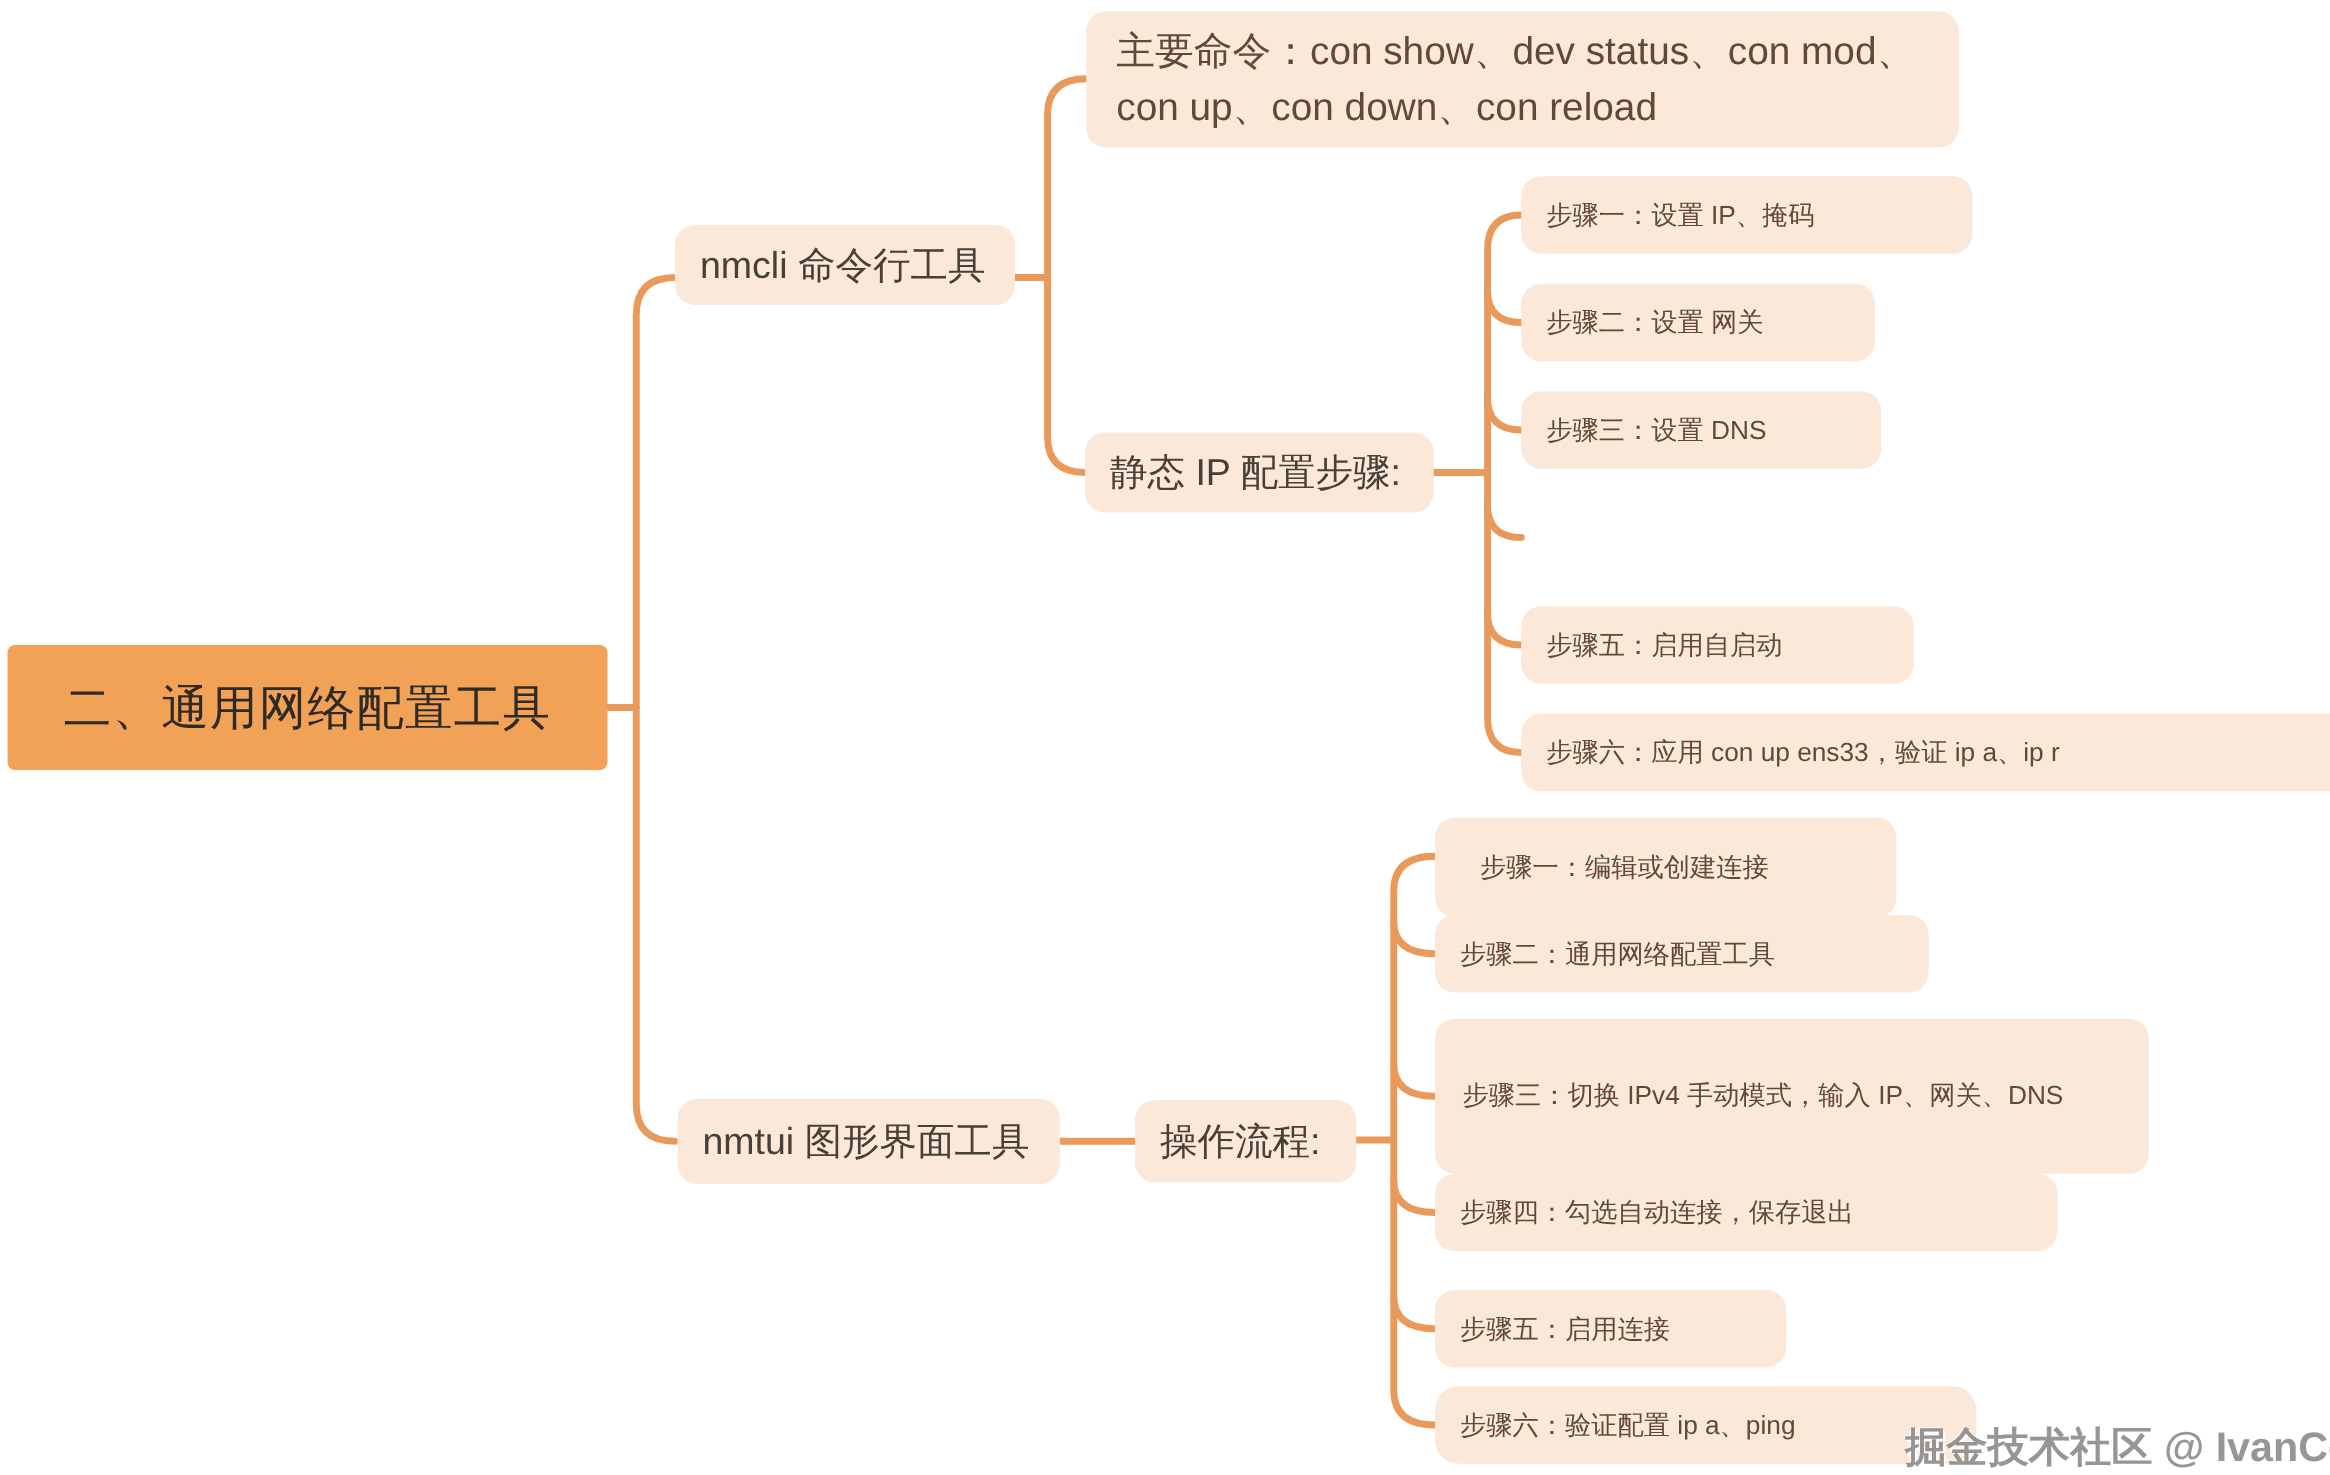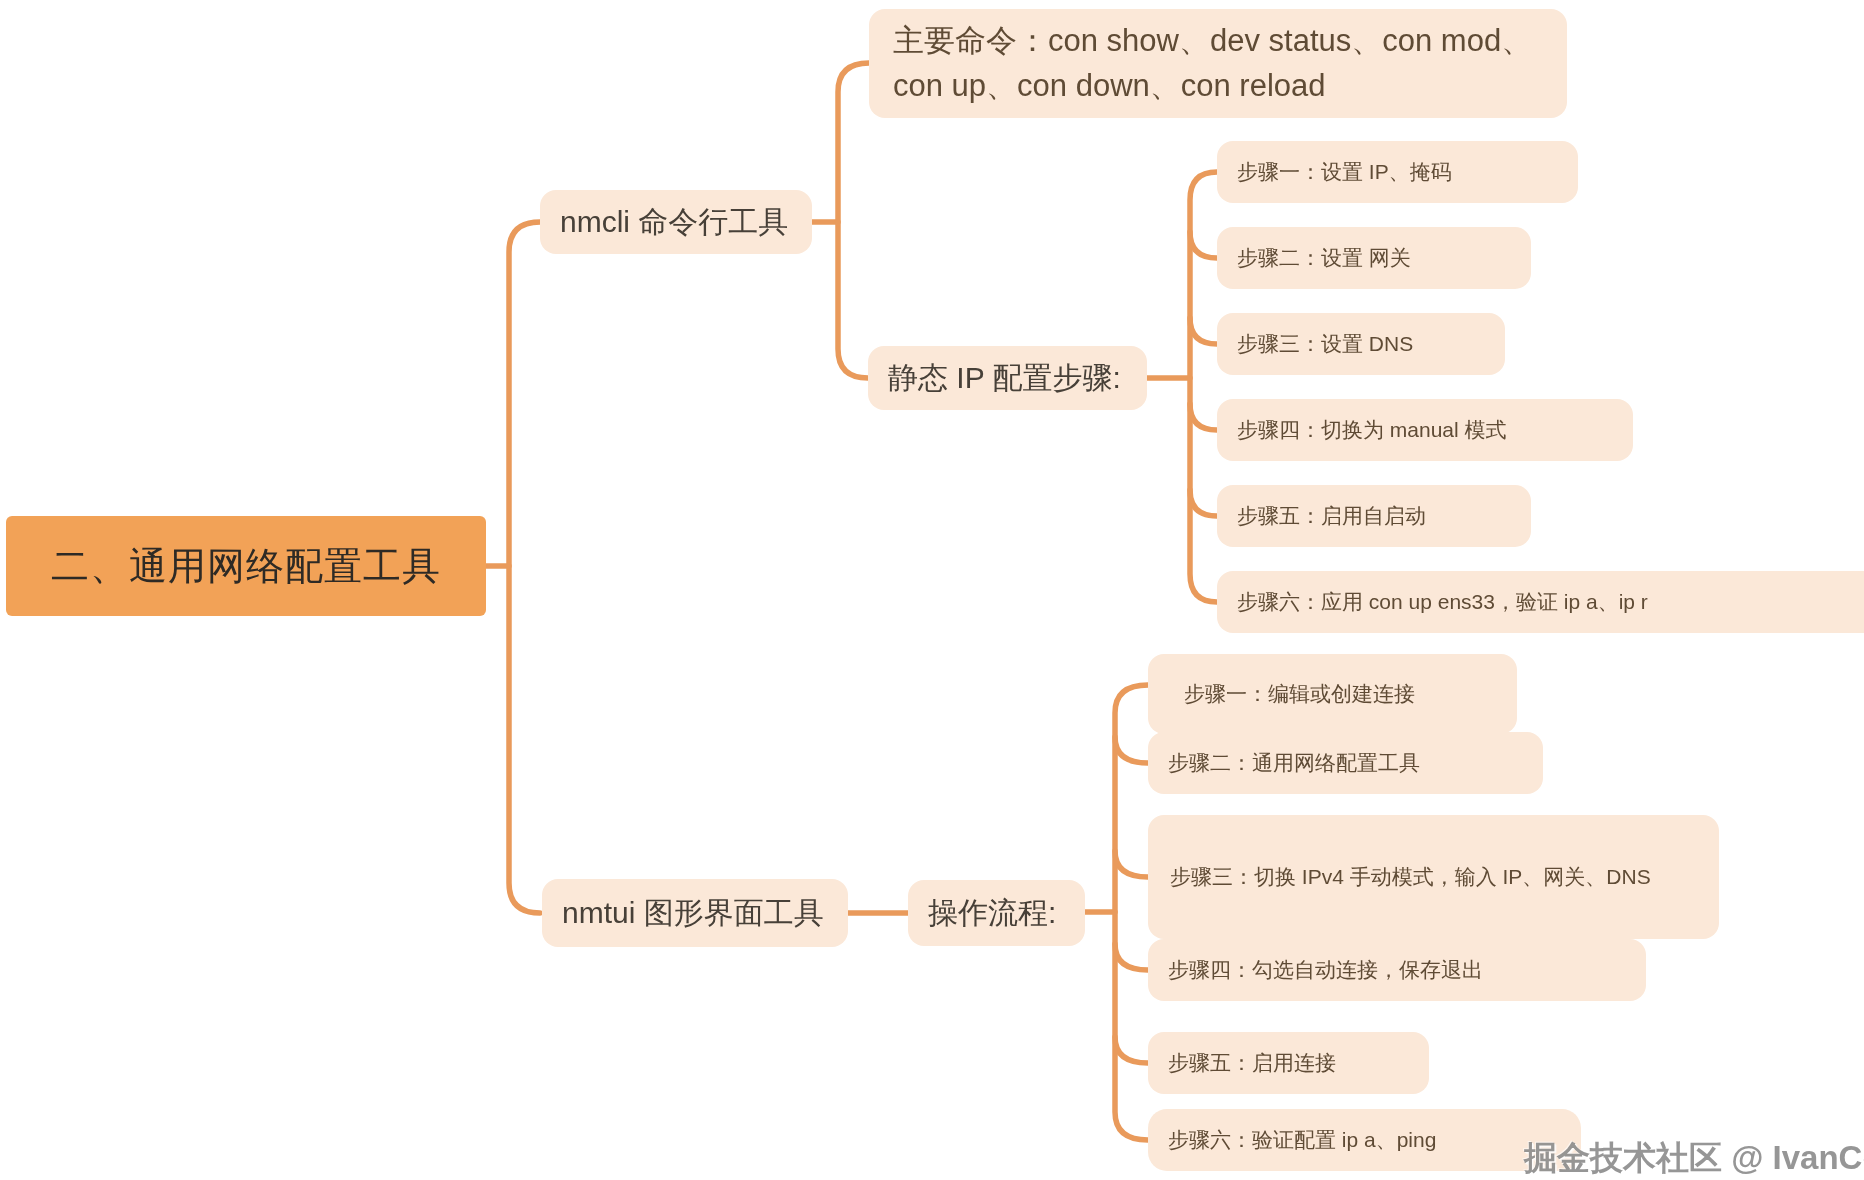--- a/index.html
+++ b/index.html
@@ -47,30 +47,29 @@
     <path d="M1085,912 L1115,912"></path>
     <path d="M1148,685 Q1115,685 1115,713 L1115,1112 Q1115,1140 1148,1140"></path>
     <path d="M1115,737 Q1115,763 1148,763"></path>
     <path d="M1115,851 Q1115,877 1148,877"></path>
     <path d="M1115,944 Q1115,970 1148,970"></path>
     <path d="M1115,1037 Q1115,1063 1148,1063"></path>
   </svg>
 
   <div class="node root-node" style="left:6px;top:516px;width:480px;height:100px;">二、通用网络配置工具</div>
 
-  <div class="node branch-node" style="left:540px;top:190px;width:272px;height:64px;">nmcli 命令行工具</div>
+  <div class="node branch-node" style="left:540px;top:180px;width:272px;height:64px;">nmcli 命令行工具</div>
 
   <div class="node leaf-node wrap" style="left:869px;top:9px;width:698px;height:109px;padding:0 24px;font-size:31px;">主要命令：con show、dev status、con mod、con up、con down、con reload</div>
 
   <div class="node branch-node" style="left:868px;top:346px;width:279px;height:64px;">静态 IP 配置步骤:</div>
 
   <div class="node leaf-node" style="left:1217px;top:141px;width:361px;height:62px;">步骤一：设置 IP、掩码</div>
-  <div class="node leaf-node" style="left:1217px;top:227px;width:314px;height:62px;">步骤二：设置 网关</div>
+  <div class="node leaf-node" style="left:1217px;top:227px;width:283px;height:62px;">步骤二：设置 网关</div>
   <div class="node leaf-node" style="left:1217px;top:313px;width:288px;height:62px;">步骤三：设置 DNS</div>
-  <div class="node leaf-node" style="left:1217px;top:399px;width:416px;height:62px;">步骤四：切换为 manual 模式</div>
   <div class="node leaf-node" style="left:1217px;top:485px;width:314px;height:62px;">步骤五：启用自启动</div>
   <div class="node leaf-node" style="left:1217px;top:571px;width:761px;height:62px;">步骤六：应用 con up ens33，验证 ip a、ip r</div>
 
   <div class="node branch-node" style="left:542px;top:879px;width:306px;height:68px;">nmtui 图形界面工具</div>
 
   <div class="node branch-node" style="left:908px;top:880px;width:177px;height:66px;">操作流程:</div>
 
   <div class="node leaf-node" style="left:1148px;top:654px;width:369px;height:80px;padding-left:36px;">步骤一：编辑或创建连接</div>
   <div class="node leaf-node" style="left:1148px;top:732px;width:395px;height:62px;">步骤二：通用网络配置工具</div>
   <div class="node leaf-node wrap" style="left:1148px;top:815px;width:571px;height:124px;padding:0 22px;">步骤三：切换 IPv4 手动模式，输入 IP、网关、DNS</div>

